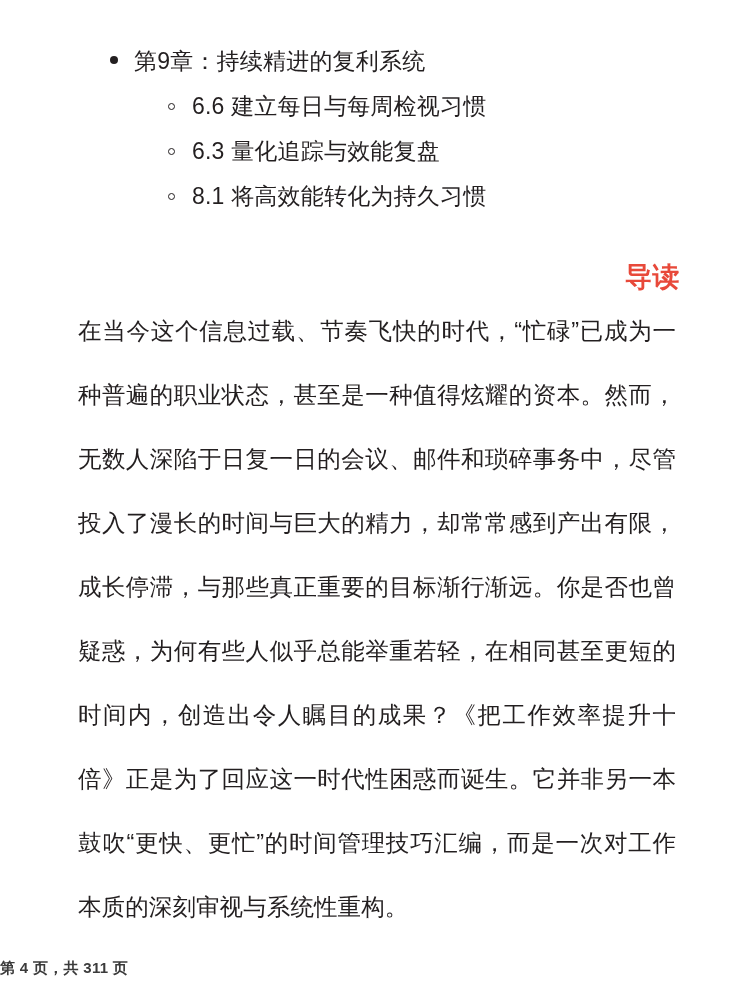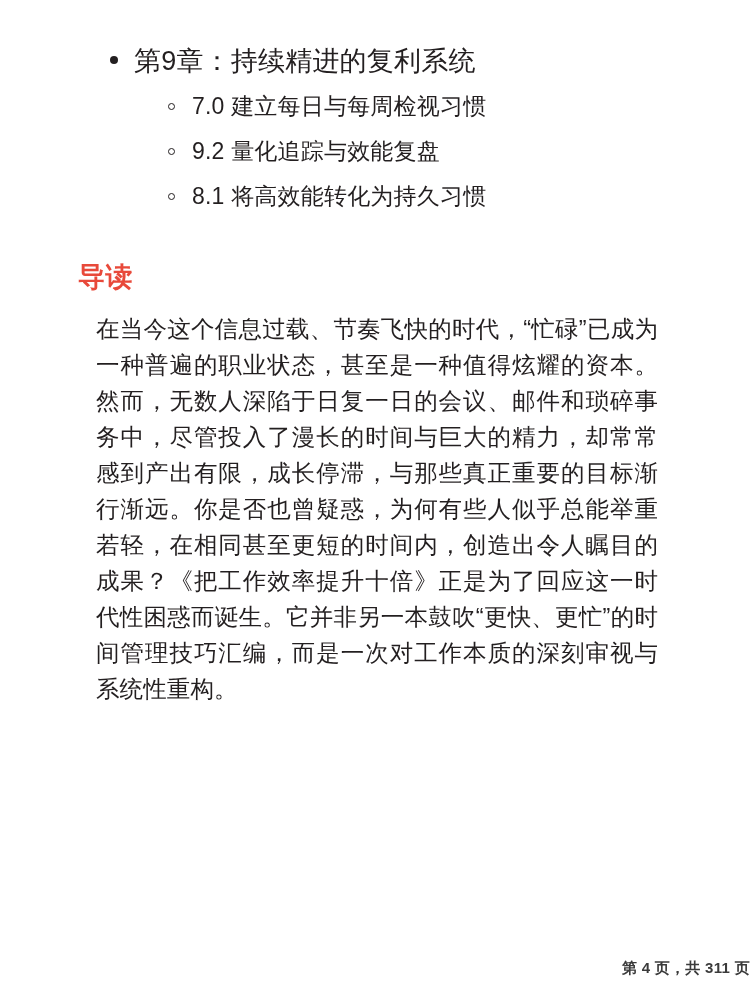--- a/index.html
+++ b/index.html
@@ -24,21 +24,21 @@
   }
 
   
   .toc {
     margin: 0;
     padding: 0;
     list-style: none;
   }
   .toc-l1 {
     position: relative;
-    font-size: 27px;
+    font-size: 23px;
     line-height: 34px;
     padding-left: 64px;
     margin-bottom: 6px;
     letter-spacing: 0.2px;
   }
   .toc-l1 > .bullet {
     position: absolute;
     left: 40px;
     top: 12px;
     width: 8px;
@@ -72,66 +72,67 @@
 
   
   .section-heading {
     color: #e8493a;
     font-weight: bold;
     font-size: 27px;
     line-height: 32px;
     margin: 42px 0 6px 0;
     padding-left: 8px;
     letter-spacing: 0.5px;
+    text-align: right;
   }
 
   
   .body-text {
     font-size: 23.5px;
-    line-height: 36px;
+    line-height: 64px;
     text-align: justify;
     text-justify: inter-ideograph;
     padding-left: 8px;
     padding-right: 4px;
     letter-spacing: 0.1px;
-    margin: 18px;
+    margin: 0;
   }
 
   
   .footer {
     position: absolute;
     left: 0;
     right: 0;
     bottom: 22px;
-    text-align: right;
+    text-align: left;
     font-size: 15px;
     font-weight: bold;
     color: #3b3b3b;
     letter-spacing: 0.3px;
   }
 </style>
 </head>
 <body>
 
 <div class="page">
 
   <ul class="toc">
     <li class="toc-l1">
       <span class="bullet"></span>
       <span>第9章：持续精进的复利系统</span>
     </li>
     <li>
       <ul class="toc-l2-list">
         <li class="toc-l2">
           <span class="bullet-hollow"></span>
-          <span>7.0 建立每日与每周检视习惯</span>
+          <span>6.6 建立每日与每周检视习惯</span>
         </li>
         <li class="toc-l2">
           <span class="bullet-hollow"></span>
-          <span>9.2 量化追踪与效能复盘</span>
+          <span>6.3 量化追踪与效能复盘</span>
         </li>
         <li class="toc-l2">
           <span class="bullet-hollow"></span>
           <span>8.1 将高效能转化为持久习惯</span>
         </li>
       </ul>
     </li>
   </ul>
 
   <h2 class="section-heading">导读</h2>

